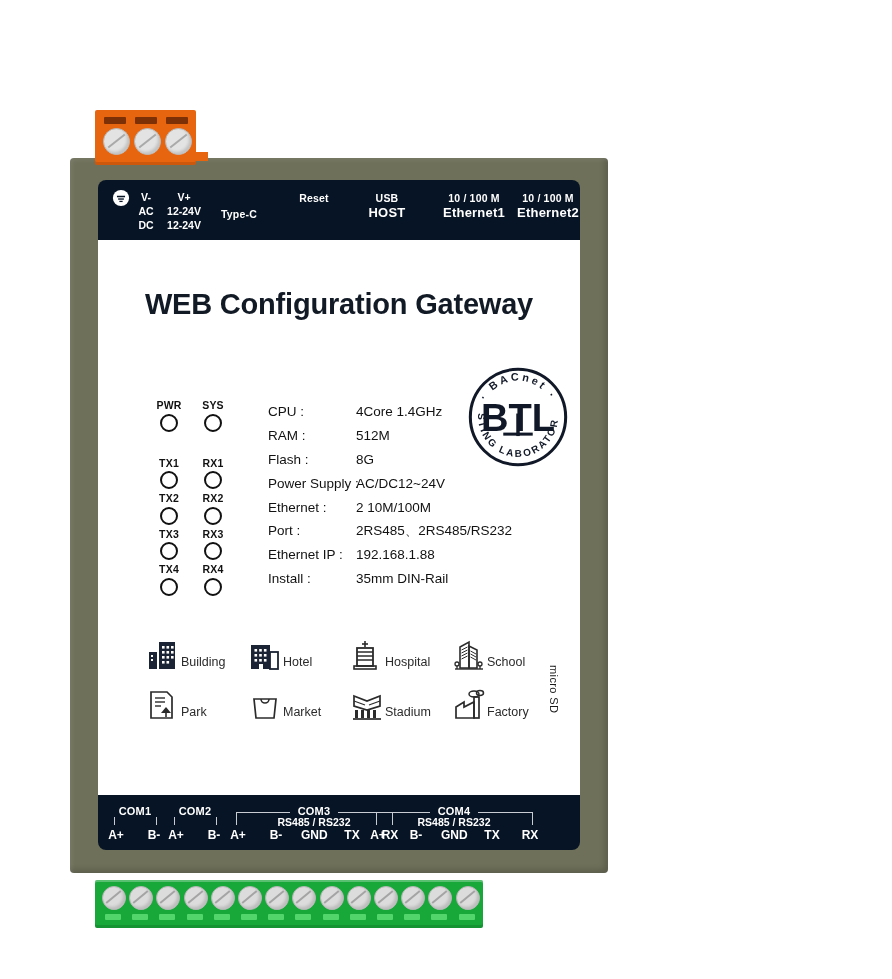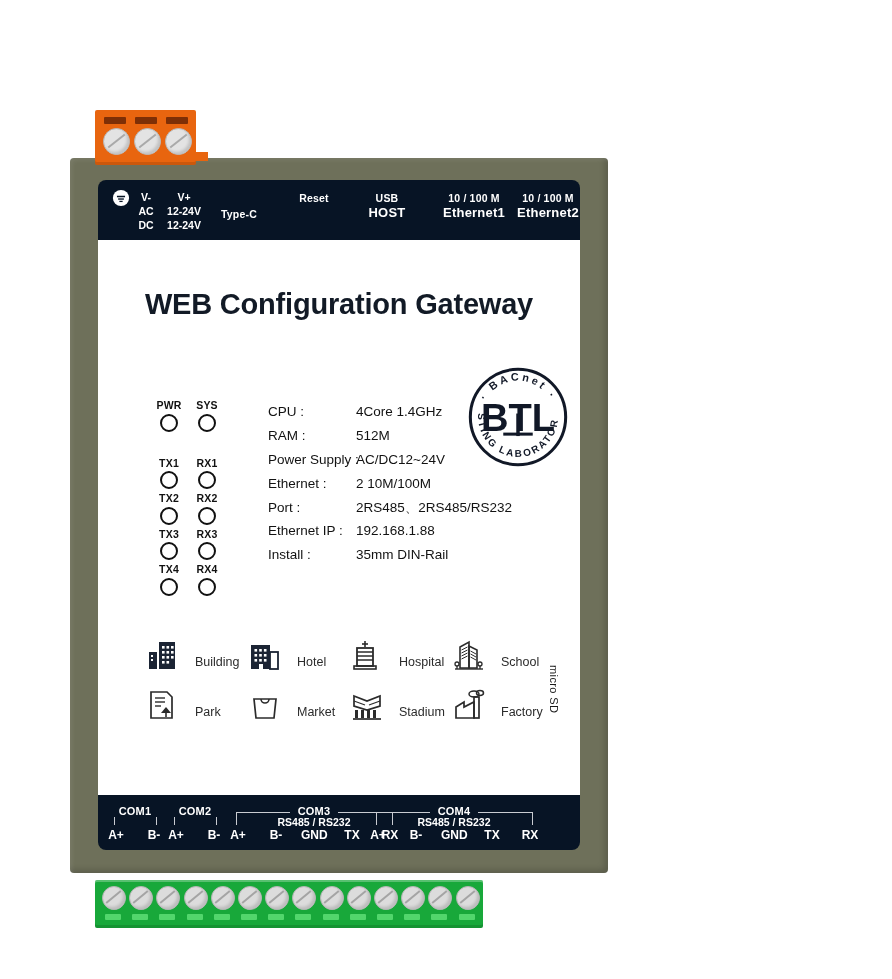--- a/index.html
+++ b/index.html
@@ -68,21 +68,21 @@
     text-decoration:underline;
   }
 
   .title{
     position:absolute;left:0;top:48px;width:482px;text-align:center;
     font-size:29px;font-weight:bold;color:#121a26;letter-spacing:-.2px;
   }
 
   
   .leds{position:absolute;left:58px;top:160px;width:70px;}
-  .led-row{display:flex;gap:12px;}
+  .led-row{display:flex;gap:18px;}
   .led-col{width:26px;text-align:center;}
   .led-lbl{font-size:10.5px;font-weight:bold;color:#111;letter-spacing:.2px;line-height:1.1;}
   .led-dot{
     width:14px;height:14px;border-radius:50%;border:2.5px solid #111;
     margin:2px auto 0;background:#fff;
   }
   .led-gap{height:26px;}
   .led-pair{margin-bottom:4px;}
 
   
@@ -92,21 +92,21 @@
   .spec-v{}
 
   
   .btl{position:absolute;left:368px;top:125px;width:104px;height:104px;}
 
   
   .apps{position:absolute;left:48px;top:398px;width:420px;}
   .app-row{display:flex;margin-bottom:16px;}
   .app-cell{display:flex;align-items:flex-end;width:102px;}
   .app-ico{width:34px;height:34px;flex:0 0 34px;}
-  .app-txt{font-size:12.5px;color:#2b2b2b;padding-bottom:3px;margin-left:15px;}
+  .app-txt{font-size:12.5px;color:#2b2b2b;padding-bottom:3px;margin-left:1px;}
 
   
   .microsd{
     position:absolute;left:548px;top:665px;
     font-size:11px;color:#1a1a1a;
     writing-mode:vertical-rl;
     letter-spacing:.4px;
   }
 
   
@@ -263,20 +263,24 @@
     </div>
 
     <div class="specs" id="specList">
         <div class="spec-row">
           <div class="spec-k">CPU :</div>
           <div class="spec-v">4Core 1.4GHz</div>
         </div>
         <div class="spec-row">
           <div class="spec-k">RAM :</div>
           <div class="spec-v">512M</div>
+        </div>
+        <div class="spec-row">
+          <div class="spec-k">Flash :</div>
+          <div class="spec-v">8G</div>
         </div>
         <div class="spec-row">
           <div class="spec-k">Power Supply :</div>
           <div class="spec-v">AC/DC12~24V</div>
         </div>
         <div class="spec-row">
           <div class="spec-k">Ethernet :</div>
           <div class="spec-v">2 10M/100M</div>
         </div>
         <div class="spec-row">

